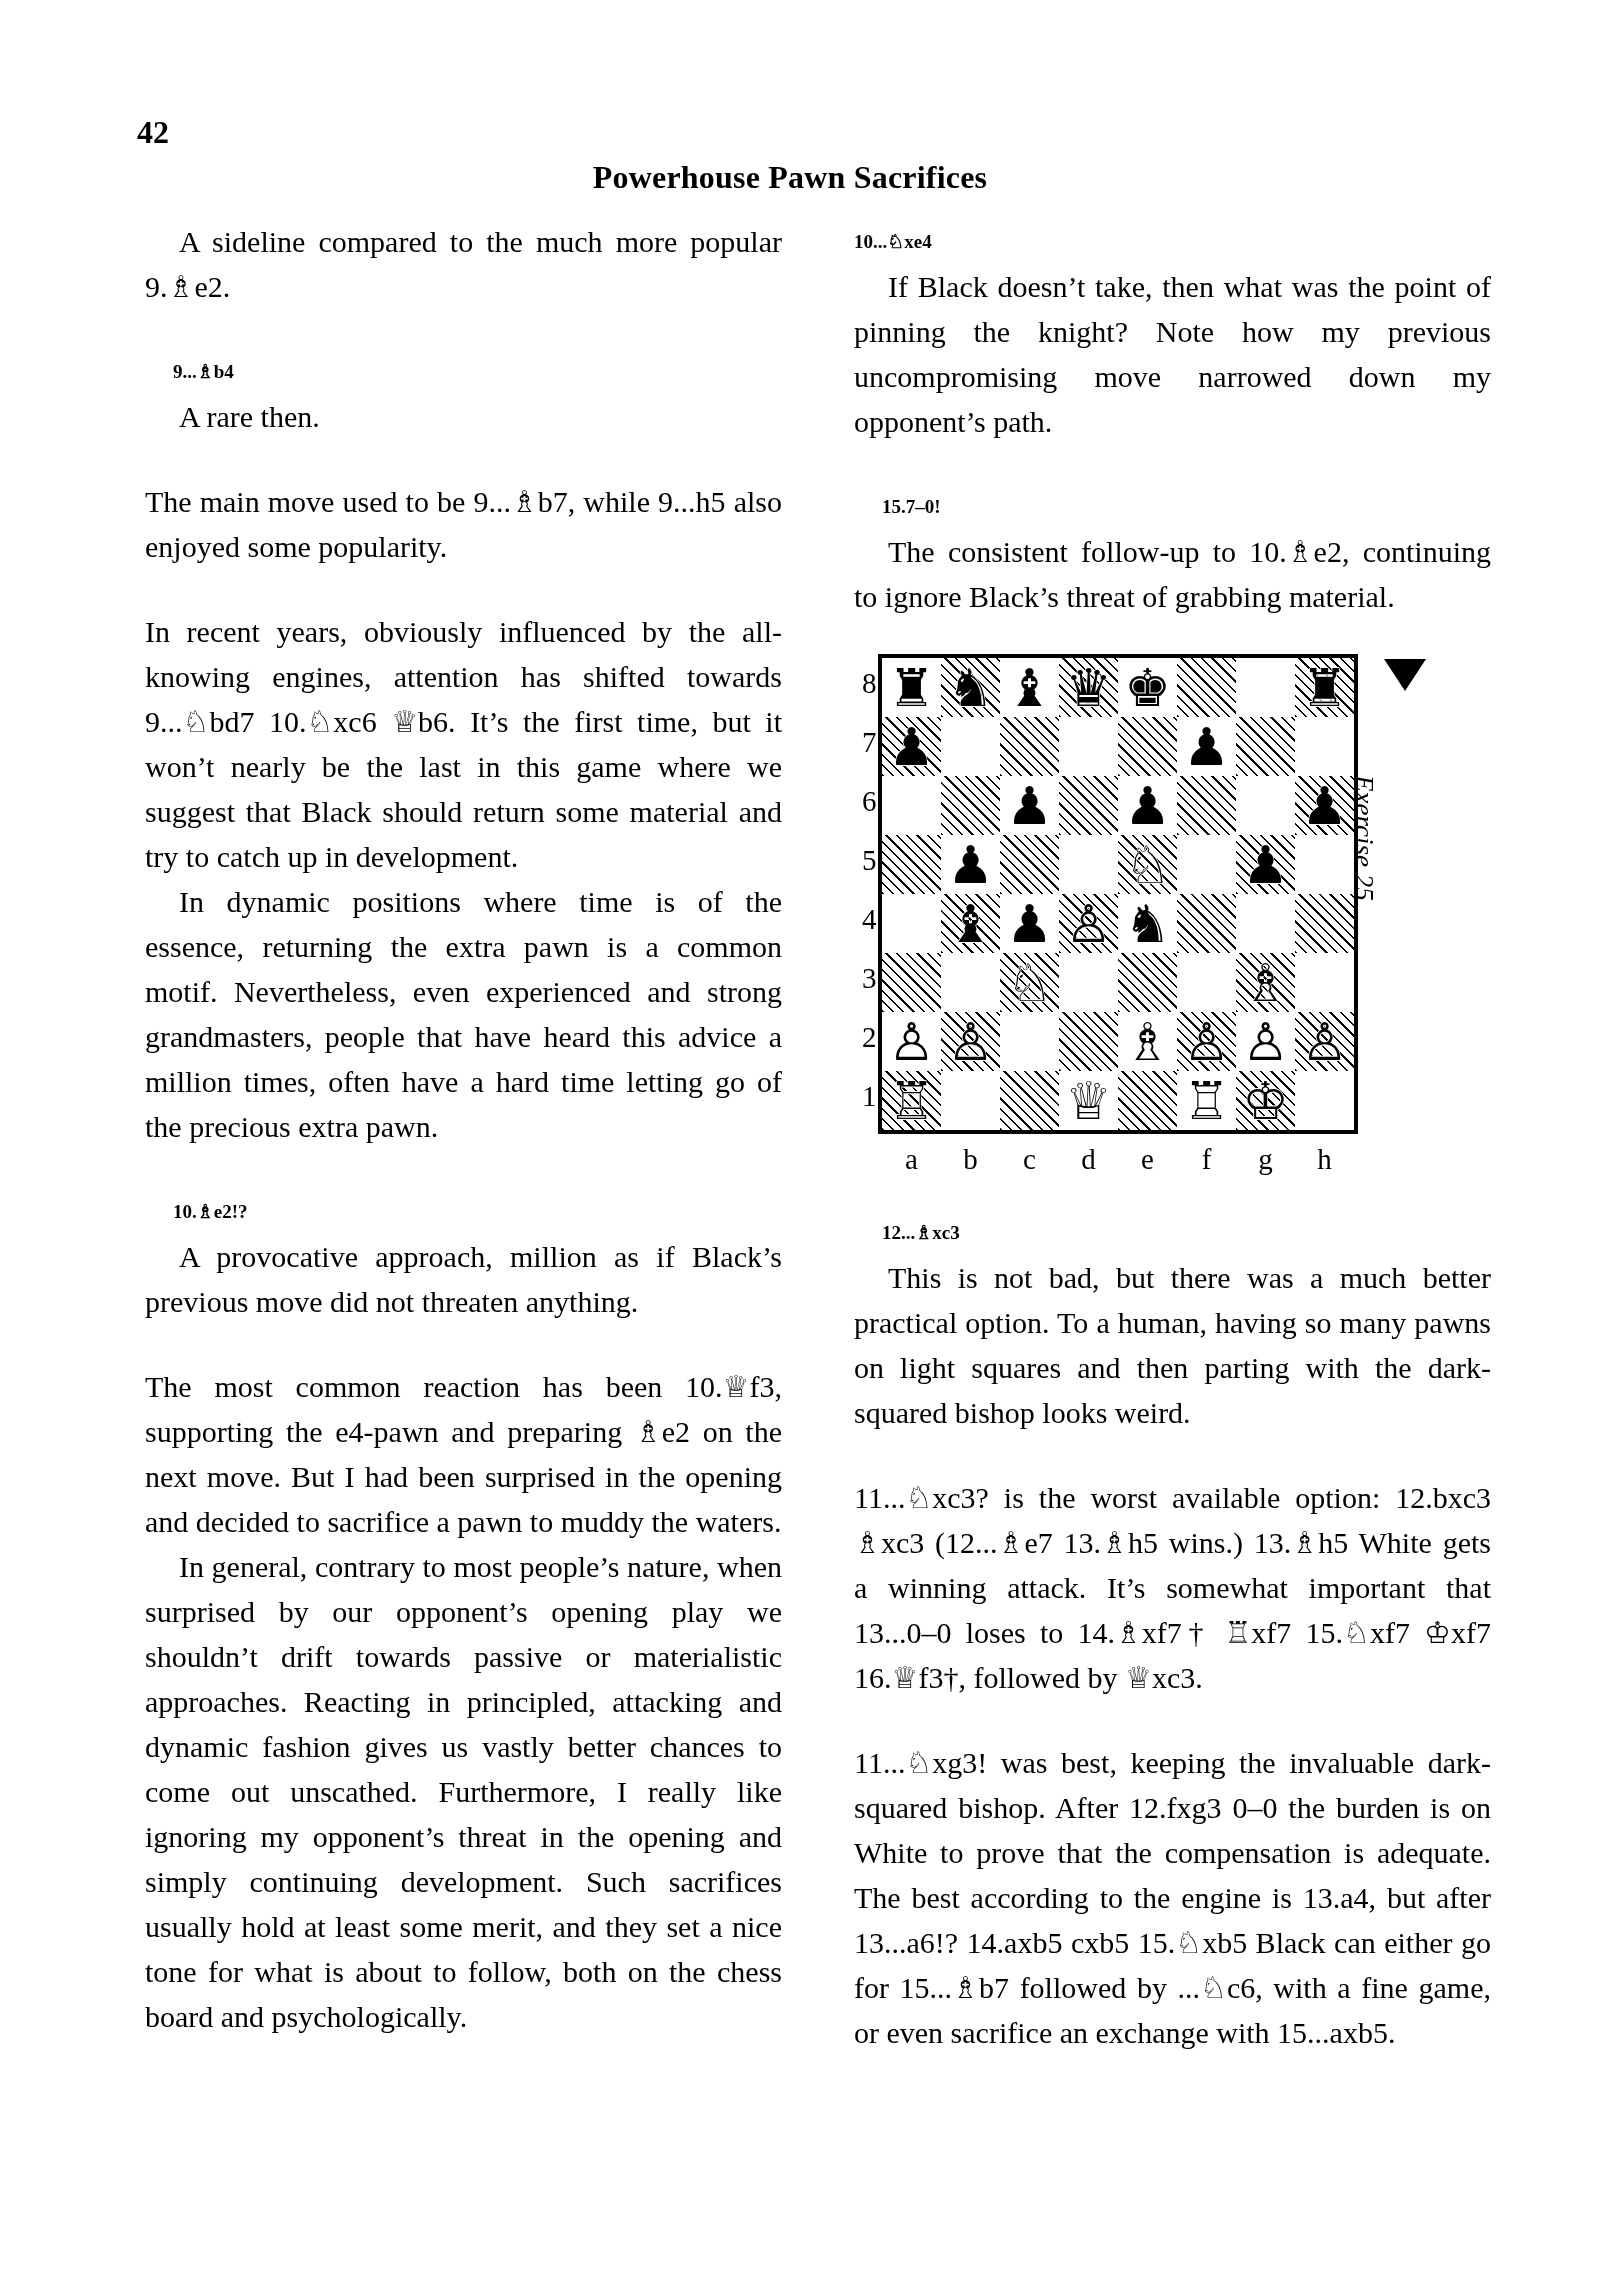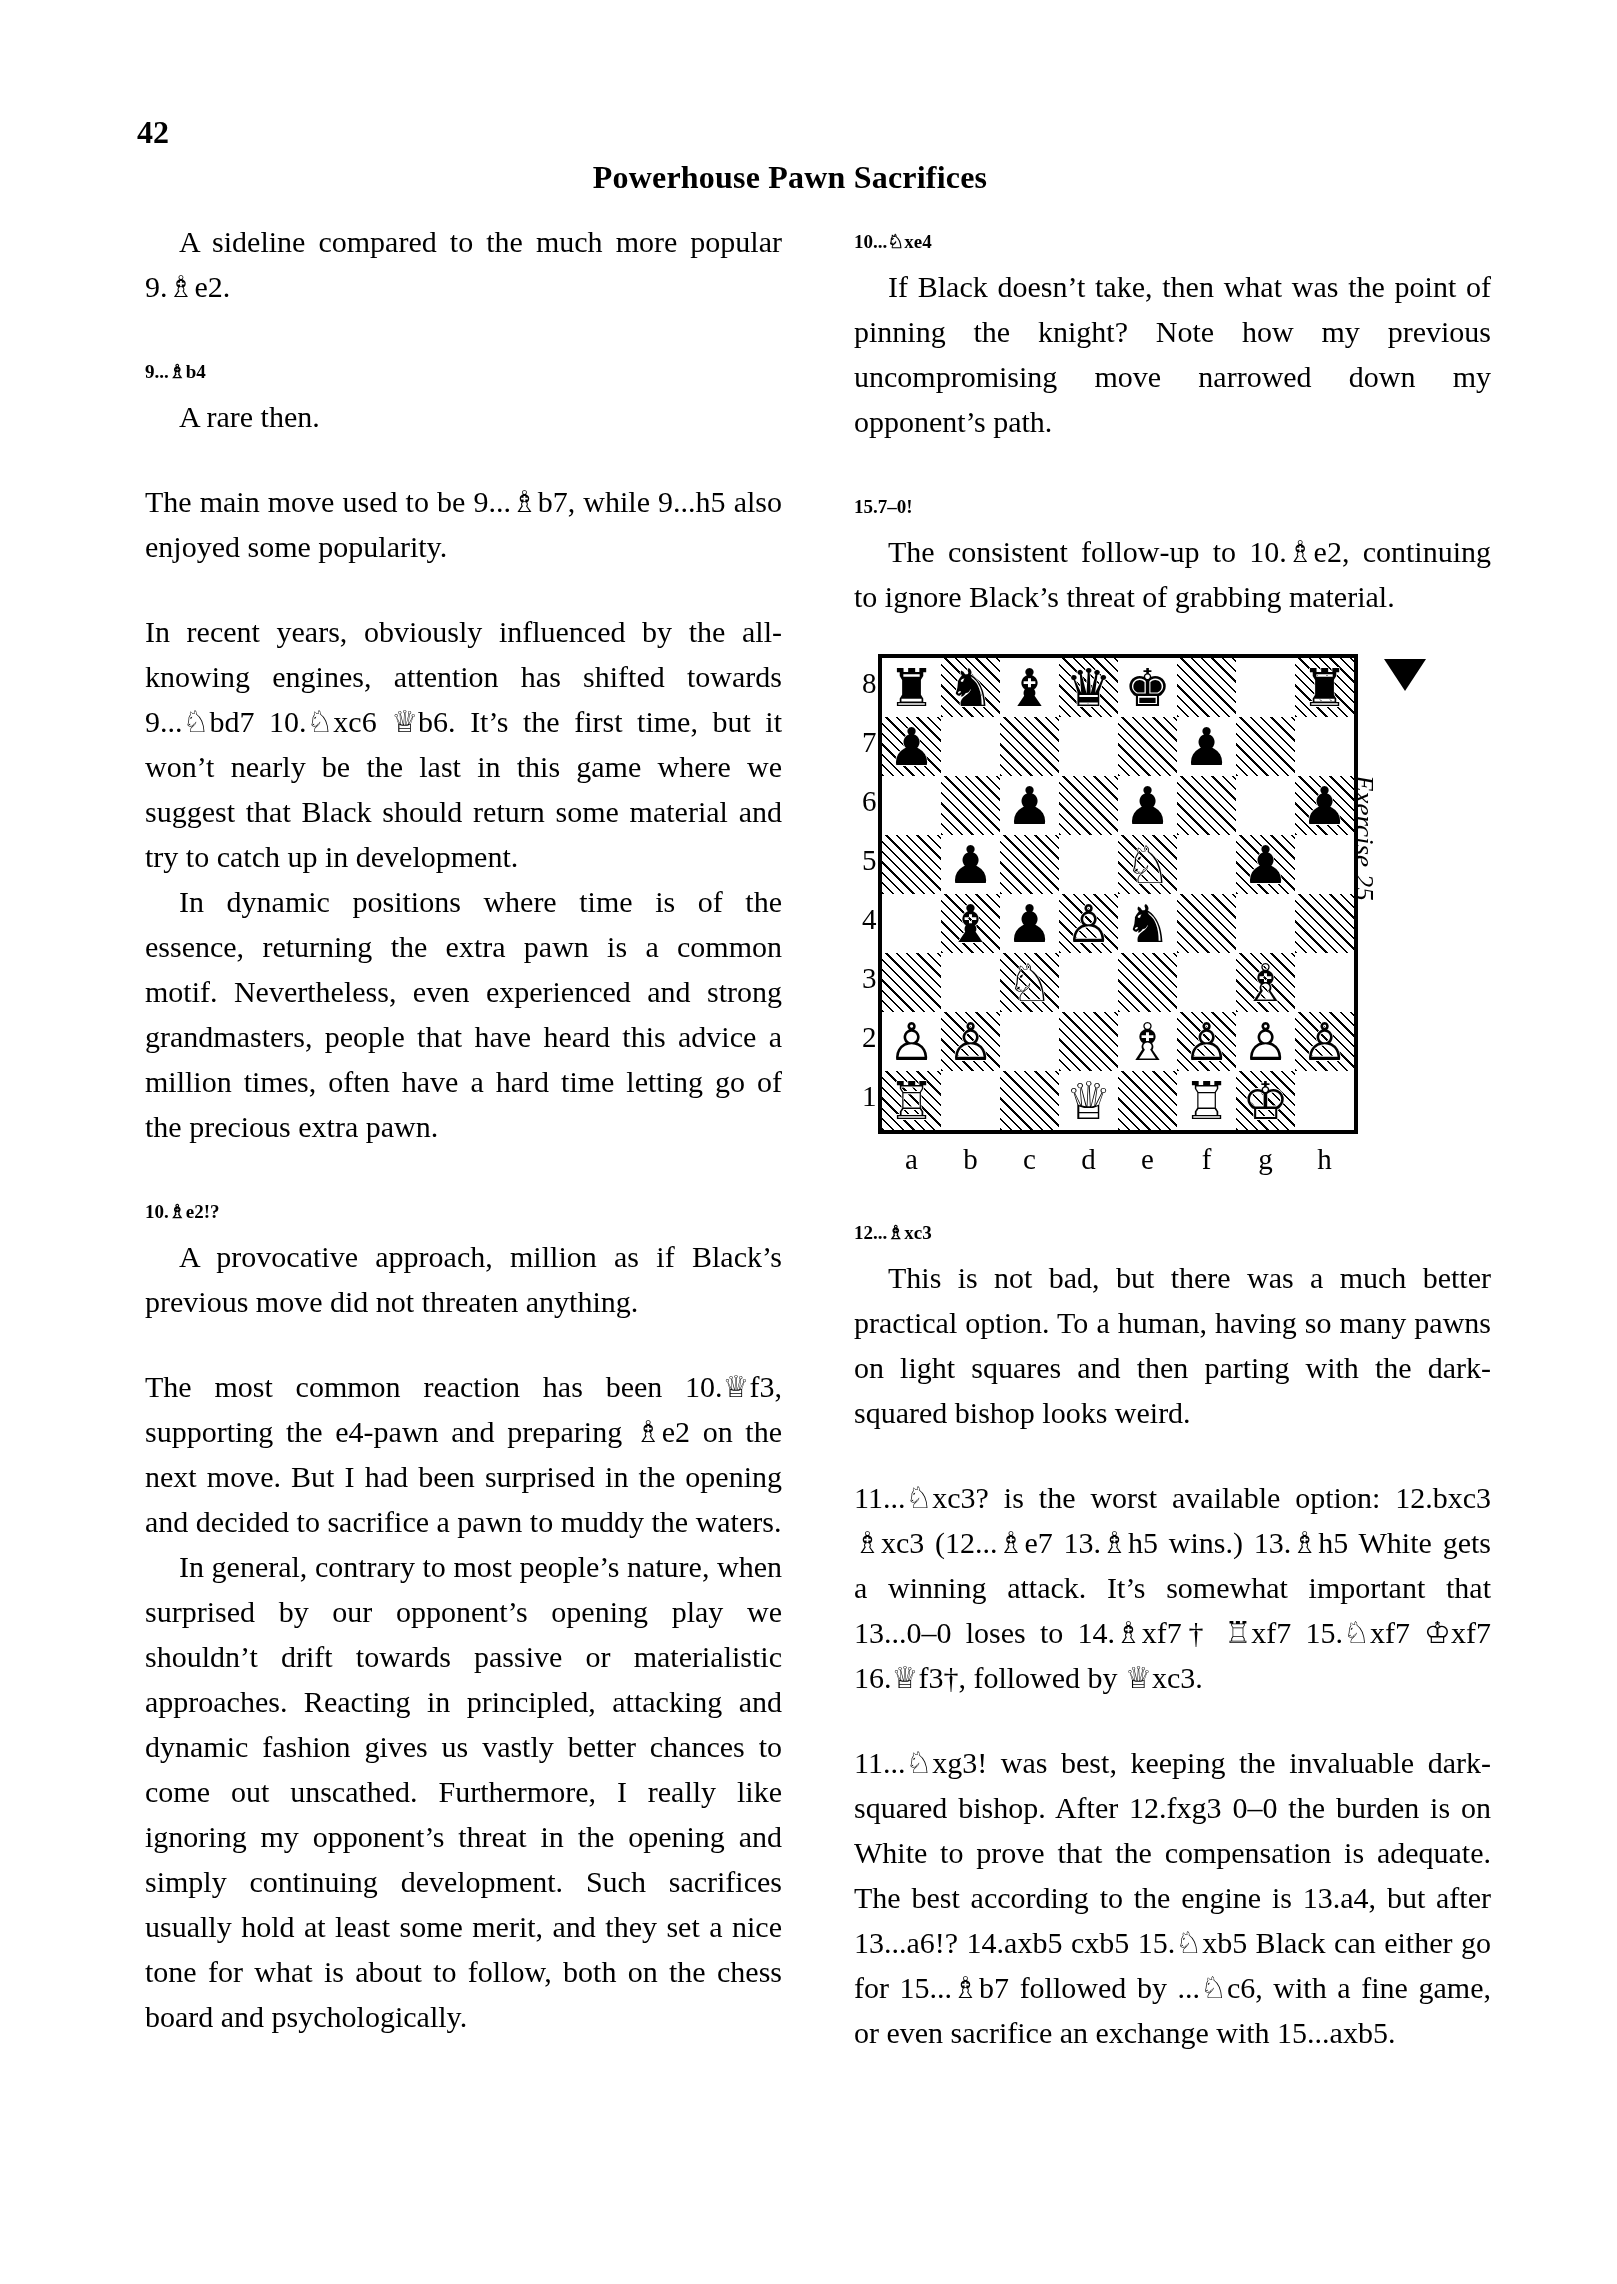--- a/index.html
+++ b/index.html
@@ -33,21 +33,21 @@
   .col-right { left:717px; }
 
   p { margin:0; font-size:30px; line-height:45px; text-align:justify; text-justify:inter-word; }
   p.indent { text-indent:34px; }
   p.gap { margin-top:40px; }
   p.tight { margin-top:0; }
   h4.move {
     margin:0; font-size:19px; line-height:45px; font-weight:bold;
     text-align:left;
   }
-  h4.movegap { margin-top:40px; }
+  h4.movegap { margin-top:40px;margin-left:28px; }
 
   
   .diagram-wrap {
     position:relative;
     margin-top:35px;
     width:637px; height:516px;
   }
   .board-outer {
     position:absolute; left:24px; top:0;
     width:472px; height:472px;

